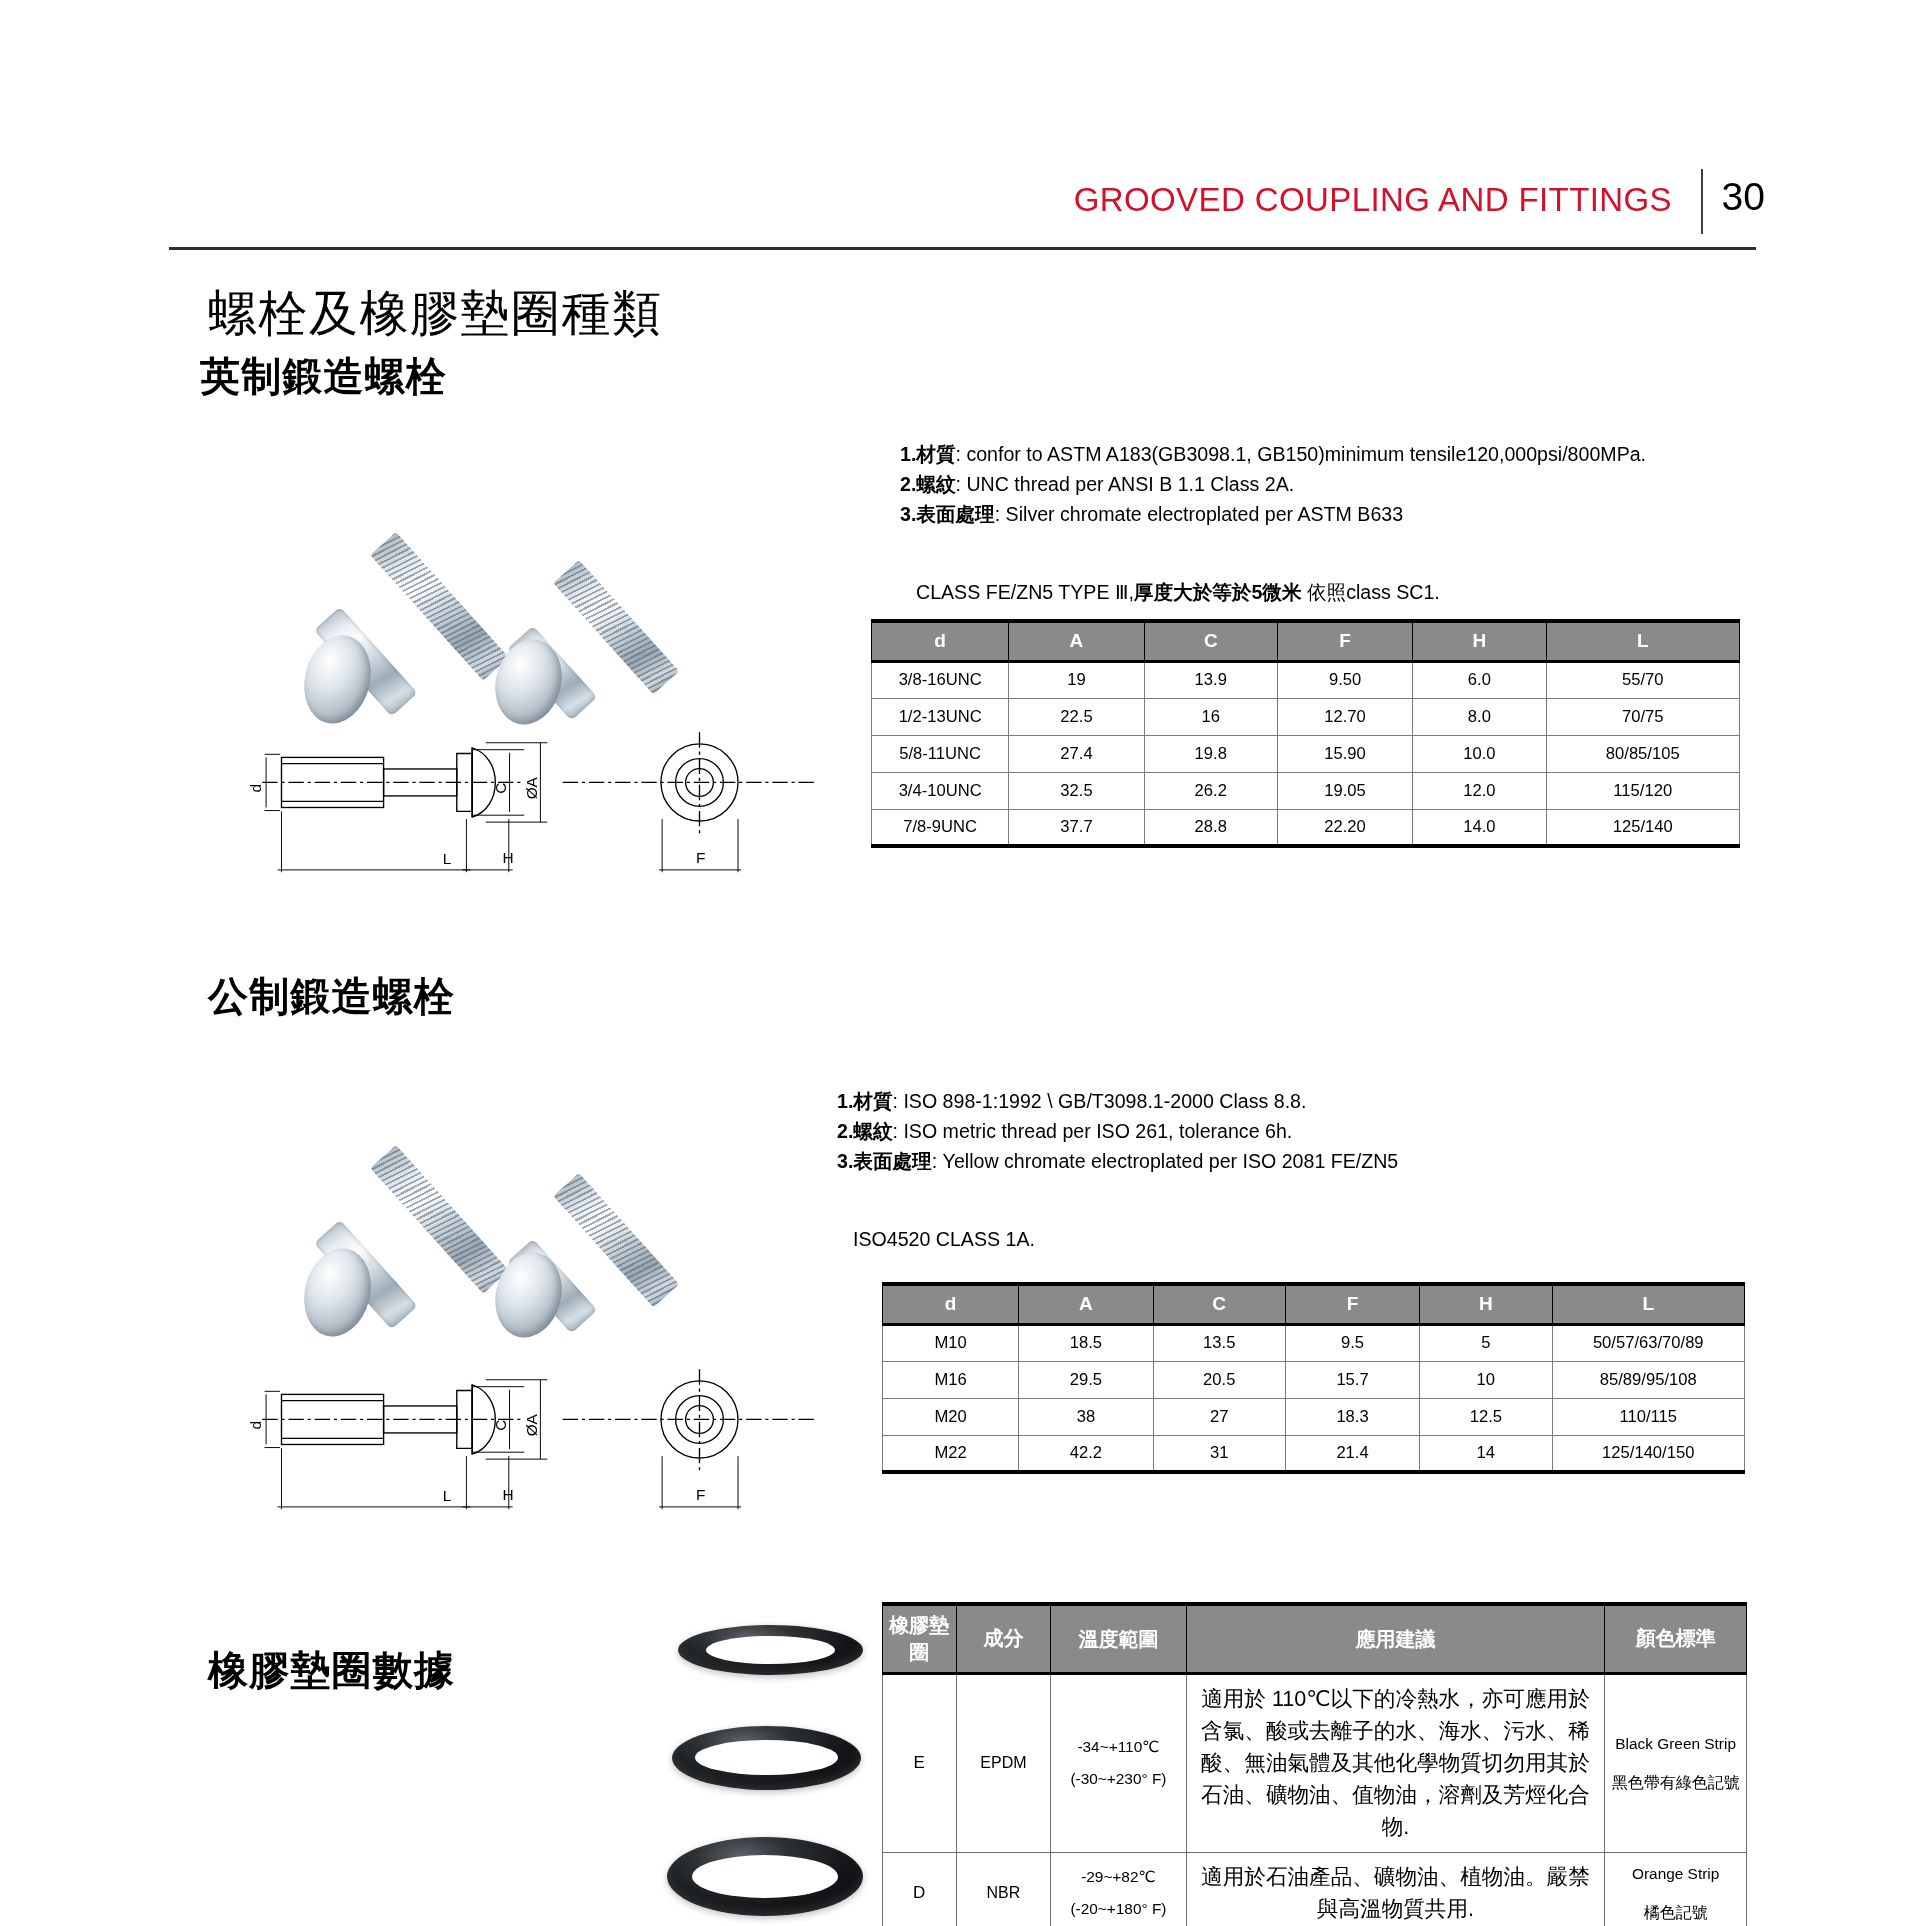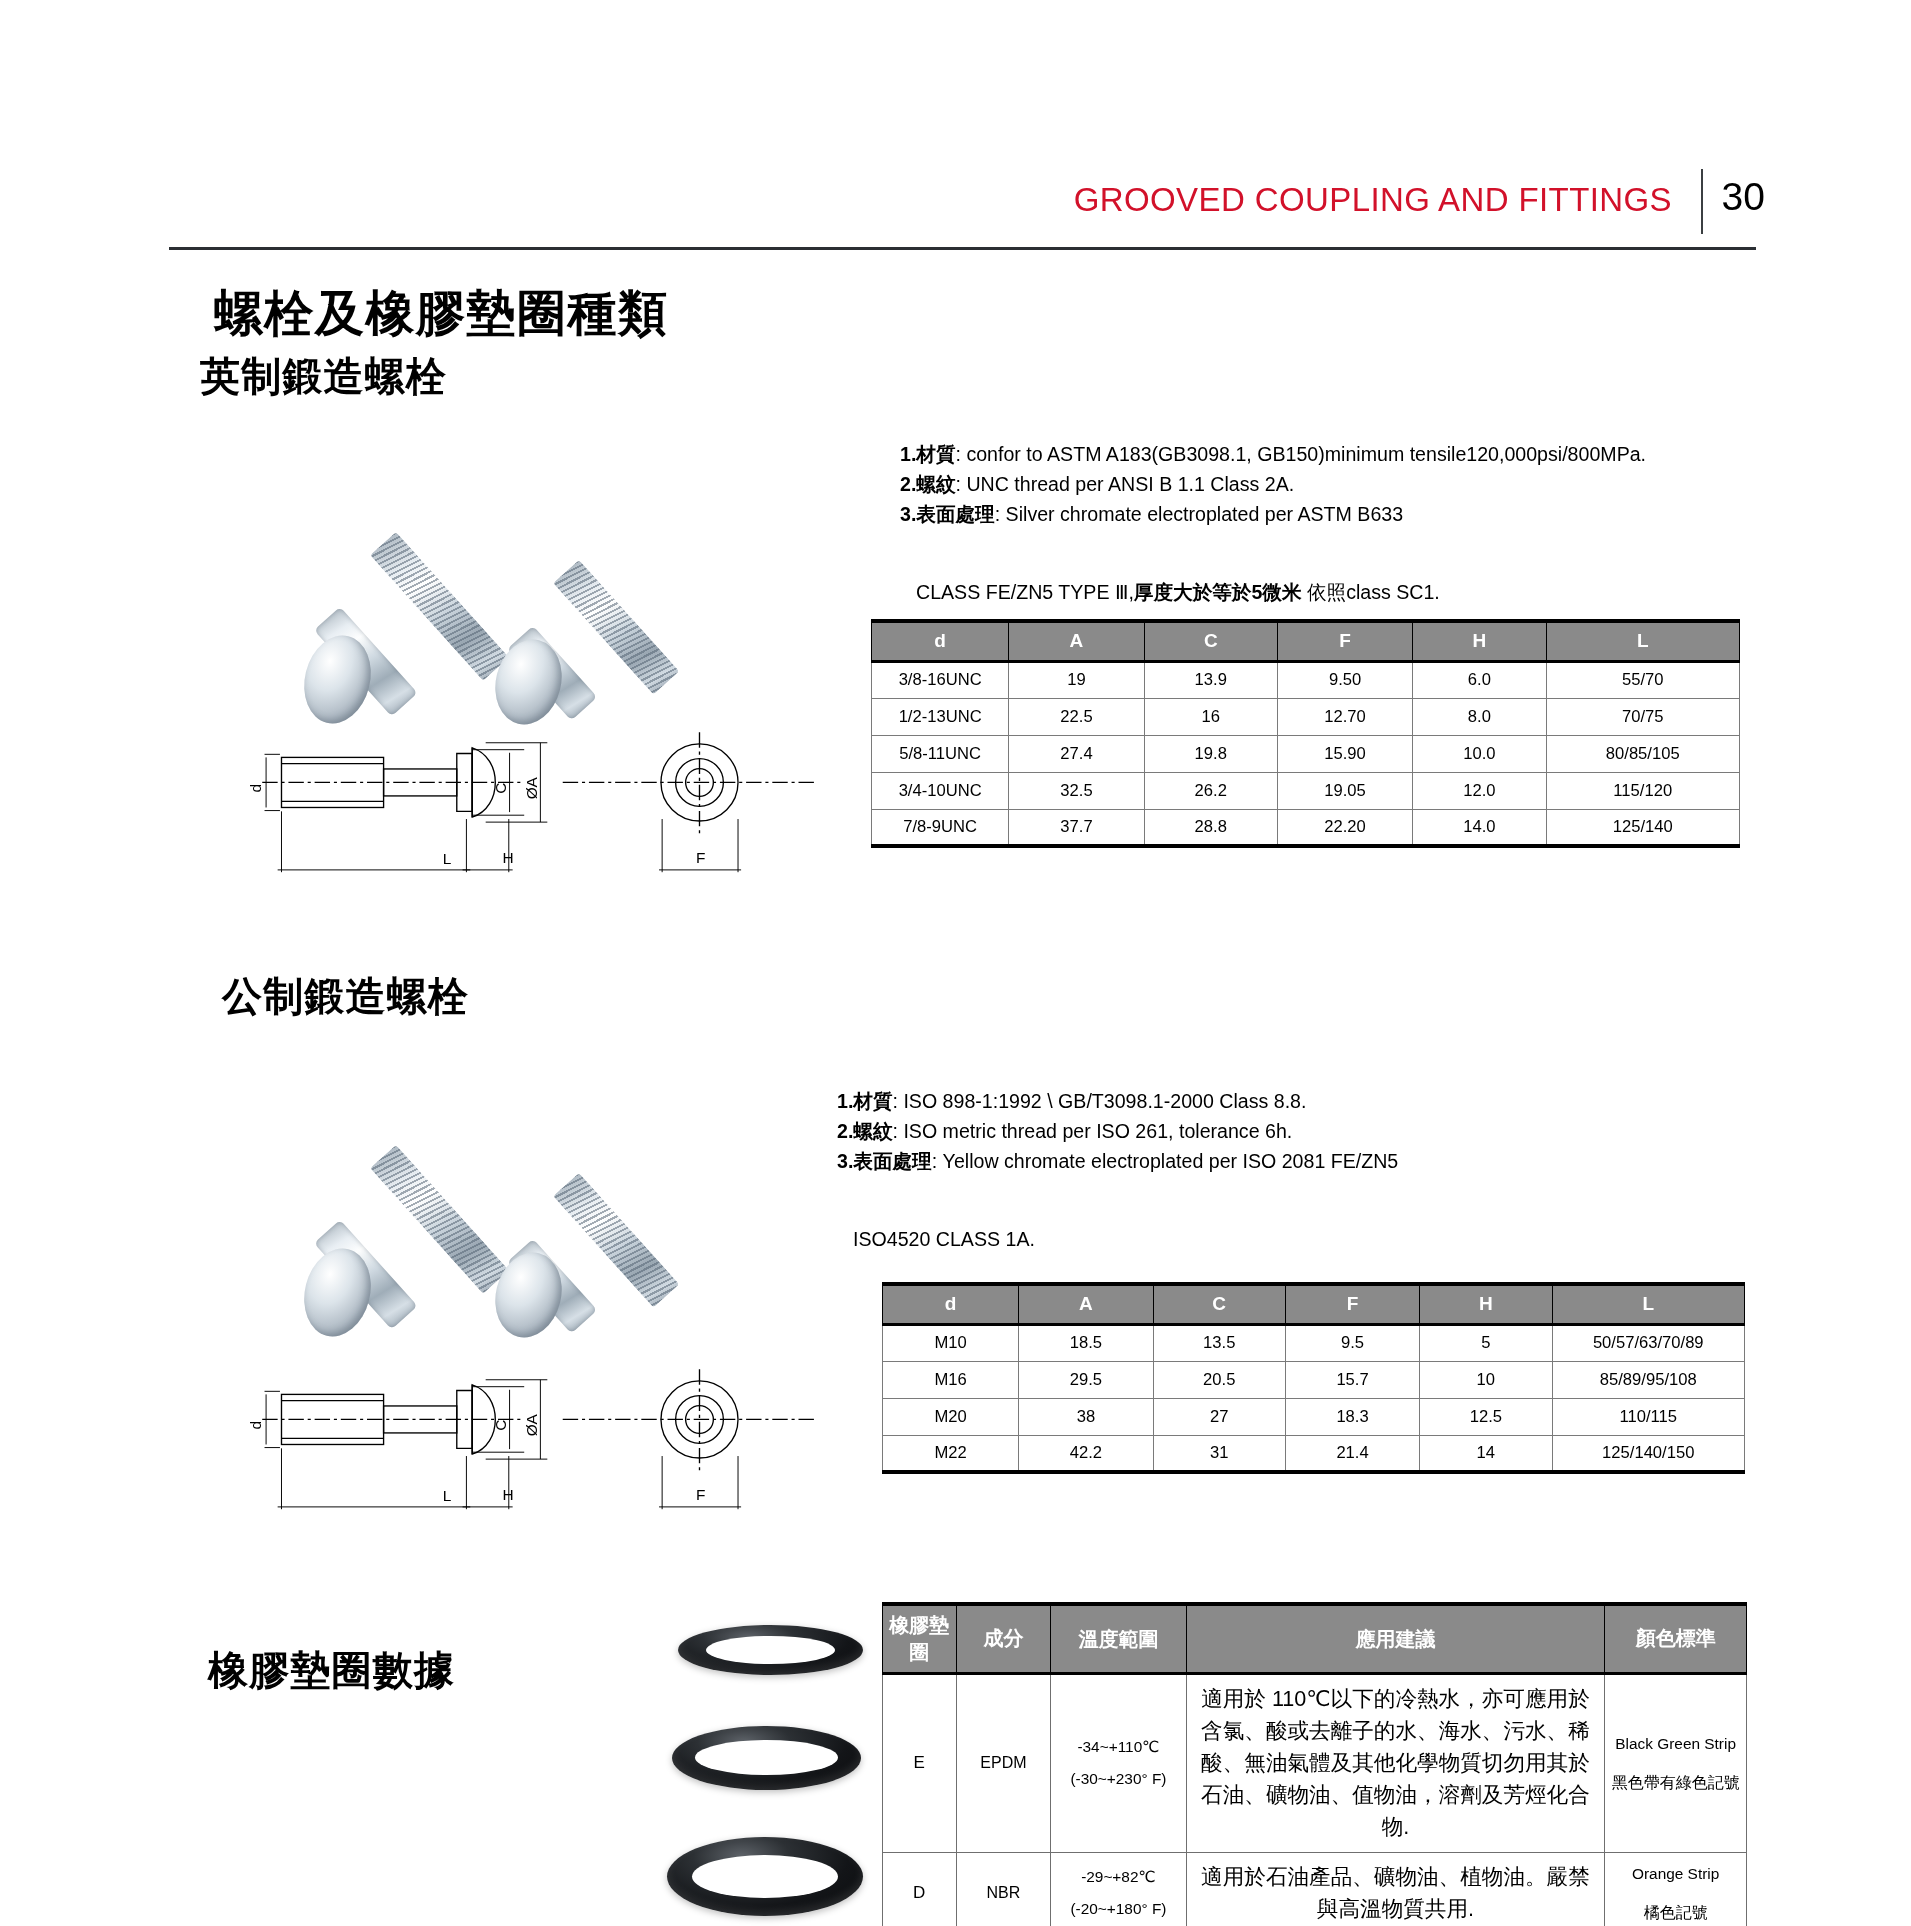--- a/index.html
+++ b/index.html
@@ -26,31 +26,31 @@
     position: absolute; right: 208px; top: 169px; width: 1.9px; height: 65px;
     background: #3b3f42;
   }
   .hdr-page {
     position: absolute; right: 146px; top: 175px;
     font-size: 39px; color: #000000; font-weight: 400;
   }
 
   
   .h-main {
-    position: absolute; left: 214px; top: 281px;
-    font-size: 49px; font-weight: bold; color: #000;
+    position: absolute; left: 208px; top: 281px;
+    font-size: 49px; font-weight: normal; color: #000;
     letter-spacing: 1.5px; white-space: nowrap; text-align: center;
   }
   .h-sub1 {
     position: absolute; left: 200px; top: 349px;
     font-size: 40px; font-weight: bold; color: #000;
     letter-spacing: 1.2px; white-space: nowrap;
   }
   .h-sub2 {
-    position: absolute; left: 222px; top: 969px;
+    position: absolute; left: 208px; top: 969px;
     font-size: 40px; font-weight: bold; color: #000;
     letter-spacing: 1.2px; white-space: nowrap;
   }
   .h-sub3 {
     position: absolute; left: 208px; top: 1643px;
     font-size: 40px; font-weight: bold; color: #000;
     letter-spacing: 1.2px; white-space: nowrap;
   }
 
   

